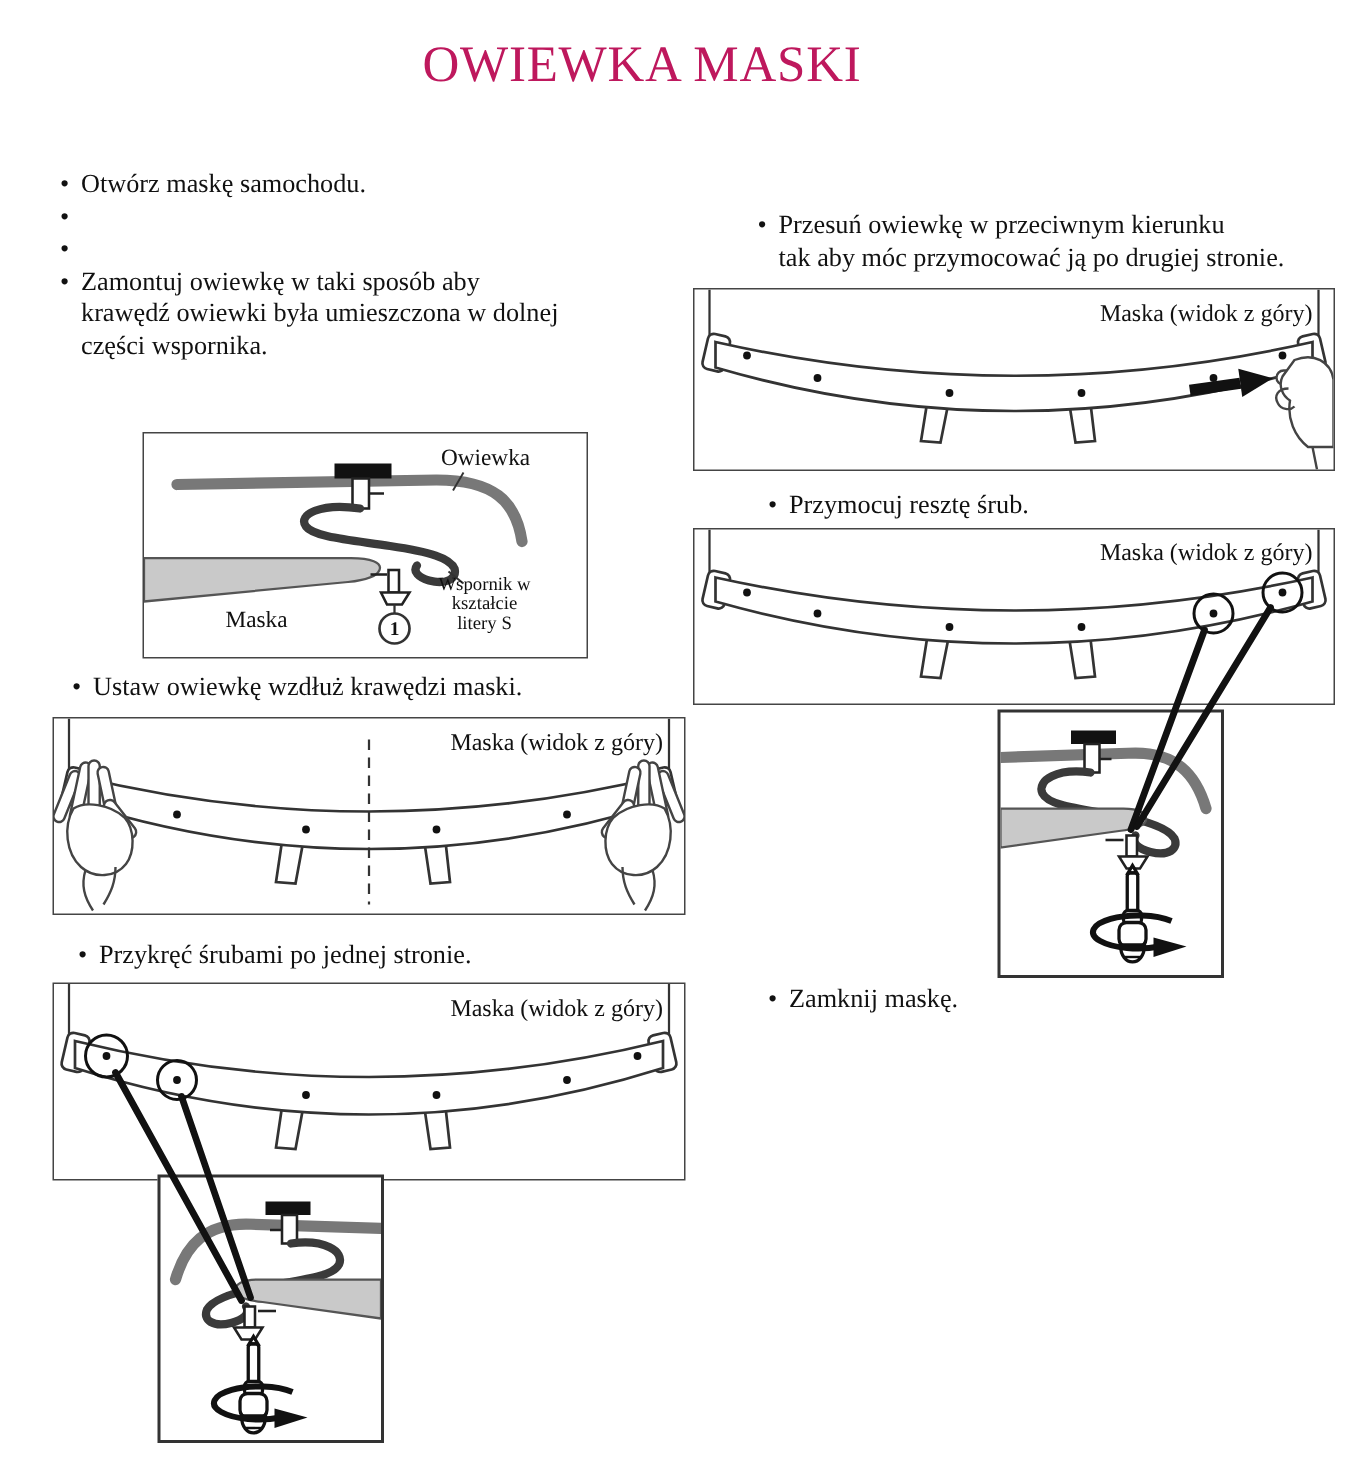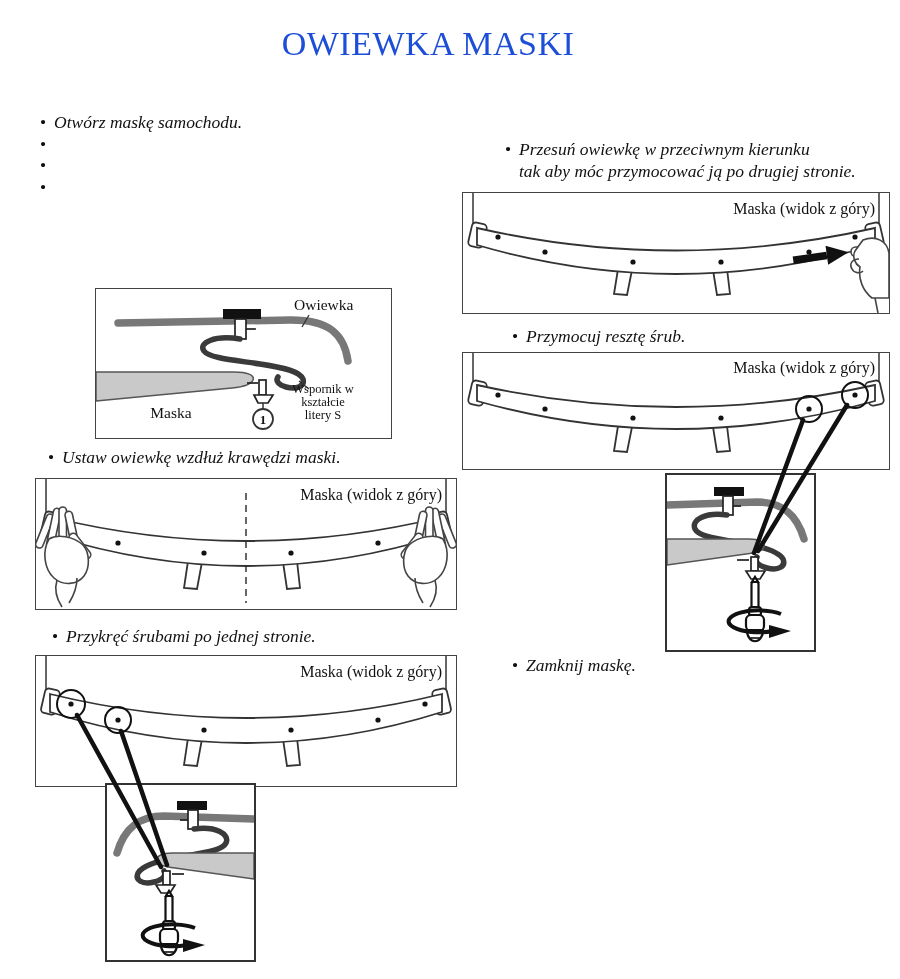--- a/index.html
+++ b/index.html
@@ -3,26 +3,26 @@
 <meta charset="utf-8">
 <style>
   html,body{margin:0;padding:0;}
   body{
     width:900px;height:979px;background:#fff;position:relative;overflow:hidden;
     font-family:"Liberation Serif", serif;color:#111;
   }
   .abs{position:absolute;}
   .title{
     position:absolute;top:22px;left:0;width:856px;text-align:center;
-    font-size:34px;line-height:43px;letter-spacing:.5px;color:#1d4ed8;
+    font-size:34px;line-height:43px;letter-spacing:.5px;color:#be185d;
   }
   .bullets{position:absolute;display:flex;flex-direction:column;gap:0;}
   .bullet{display:flex;align-items:flex-start;font-size:17.5px;line-height:21.5px;}
   .bullet .mark{width:14px;flex:0 0 14px;}
-  .bullet .btext{white-space:pre-line;font-style:italic;}
+  .bullet .btext{white-space:pre-line;}
   .diag{position:absolute;background:#fff;border:1.6px solid #444;box-sizing:content-box;}
   .detailbox{border:2px solid #333;}
   .overlay{position:absolute;pointer-events:none;z-index:6;background:transparent;border:none;}
   svg text{font-family:"Liberation Serif", serif;fill:#111;}
   .dlabel{font-size:16px;}
   .band{fill:#fff;stroke:#333;stroke-width:1.8;}
   .ln{stroke:#333;stroke-width:1.5;fill:none;}
   .dot{fill:#111;}
   .markcircle{fill:none;stroke:#111;stroke-width:2;}
   .thick{stroke:#111;stroke-width:4.5;stroke-linecap:round;}
@@ -52,20 +52,23 @@
     <span class="btext">Otwórz maskę samochodu.</span>
   </div>
   <div class="bullet">
     <span class="mark">•</span>
   </div>
   <div class="bullet">
     <span class="mark">•</span>
   </div>
   <div class="bullet">
     <span class="mark">•</span>
+    <span class="btext">Zamontuj owiewkę w taki sposób aby
+krawędź owiewki była umieszczona w dolnej
+części wspornika.</span>
   </div>
 </div>
 
 <svg class="diag" style="left:95px;top:288px;" width="295" height="149" viewBox="0 0 295 149">
   <path class="owiewka-curve" d="M22,34 L195,31 C233,31 248,45 252,72"></path>
   <rect x="127" y="20" width="38" height="10" fill="#111"></rect>
   <rect class="hw" x="139" y="30" width="11" height="20"></rect>
   <line class="hwline" x1="150" y1="40" x2="160" y2="40"></line>
   <path class="bracket" d="M144,50 C118,46 102,54 108,62 C113,69 138,71 164,75 C191,79 204,83 207,90 C209,97 201,101 190,98 C183,96 179,92 182,88"></path>
   <path class="maska-shape" d="M0,83 L138,83 C151,83 159,86 157,91 C155,96 146,98 136,99 L0,112 Z"></path>

